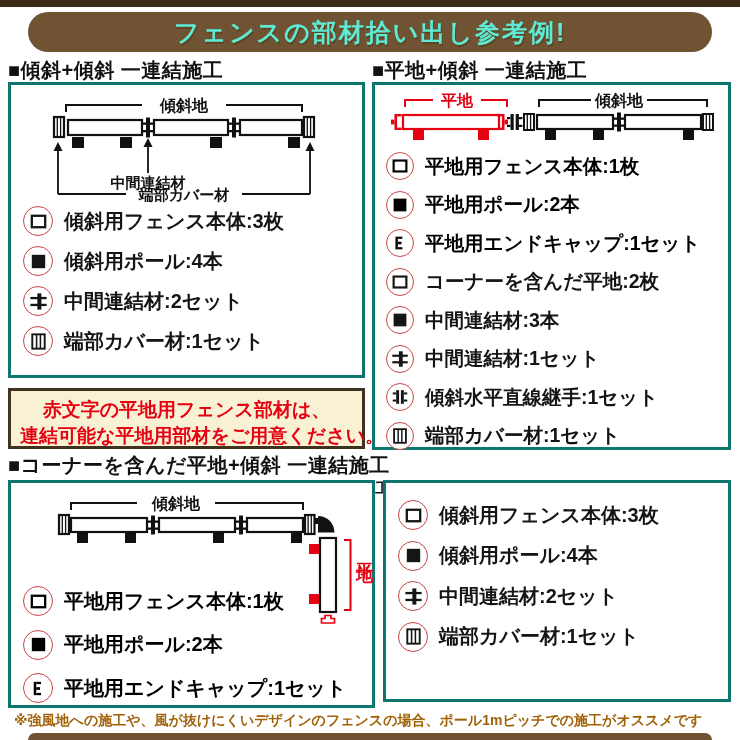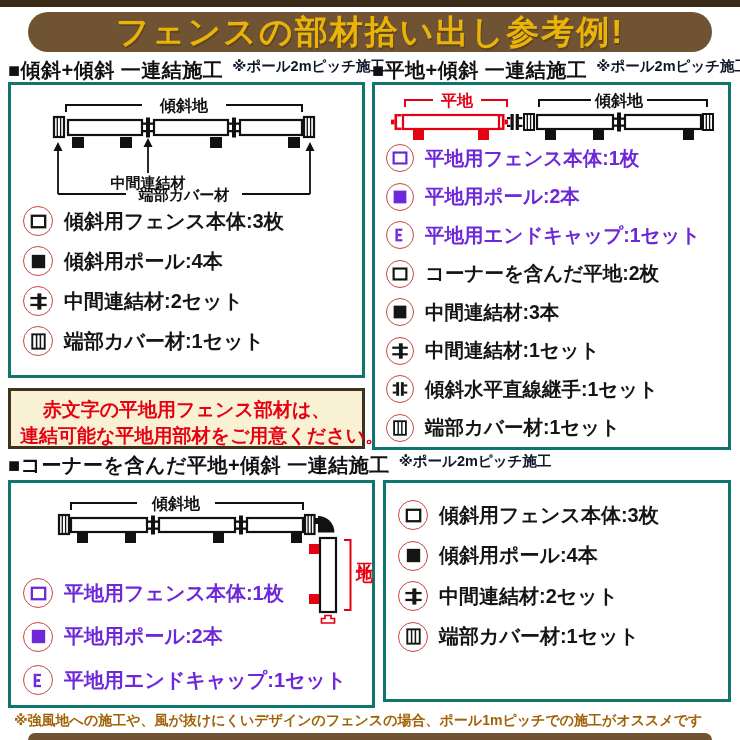--- a/index.html
+++ b/index.html
@@ -1,28 +1,28 @@
 <!DOCTYPE html>
 <html><head>
 <meta charset="utf-8">
 <style>
   html,body{margin:0;padding:0;background:#fff;}
   .canvas{position:relative;width:740px;height:740px;background:#fff;overflow:hidden;
           font-family:"Liberation Sans","DejaVu Sans",sans-serif;}
   .top-strip{position:absolute;left:0;top:0;width:740px;height:7px;background:#392b17;}
   .banner{position:absolute;left:28px;top:12px;width:684px;height:40px;background:#6f5332;
           border-radius:21px;display:flex;align-items:center;justify-content:center;}
-  .banner-title{color:#eab308;font-size:33px;font-weight:bold;letter-spacing:2px;
+  .banner-title{color:#5eead4;font-size:25px;font-weight:bold;letter-spacing:2px;
           text-shadow:1px 2px 0 rgba(60,40,10,.35);}
-  .sec-hdr{position:absolute;display:flex;align-items:flex-start;white-space:nowrap;}
+  .sec-hdr{position:absolute;display:flex;align-items:flex-end;white-space:nowrap;flex-direction:column;}
   .sec-hdr .h{font-size:20px;font-weight:bold;color:#111;letter-spacing:.5px;}
   .sec-hdr .pitch{color:#0f172a;font-size:14.5px;font-weight:bold;margin-left:9px;}
   .pbox{position:absolute;background:#fff;border:3px solid #0f766e;box-sizing:border-box;}
   .item{display:flex;align-items:center;gap:11px;font-weight:bold;white-space:nowrap;}
-  .item.black{color:#151515;} .item.red{color:#6d28d9;}
+  .item.black{color:#151515;} .item.red{color:#000000;margin-top:8px;}
   .ic{width:30px;height:30px;border:1.7px solid #c94545;border-radius:50%;
       display:flex;align-items:center;justify-content:center;box-sizing:border-box;flex-shrink:0;background:#fff;}
   .icon{display:block;}
   .tl-items{position:absolute;left:12px;top:121px;}
   .tl-items .item{margin-bottom:10px;font-size:20px;}
   .tr-items{position:absolute;left:11px;top:59px;}
   .tr-items .item{margin-bottom:10.5px;font-size:19.5px;}
   .tr-items .ic{width:28px;height:28px;}
   .bl-items{position:absolute;left:12px;top:95px;}
   .bl-items .item{margin-bottom:13.5px;font-size:20px;}

